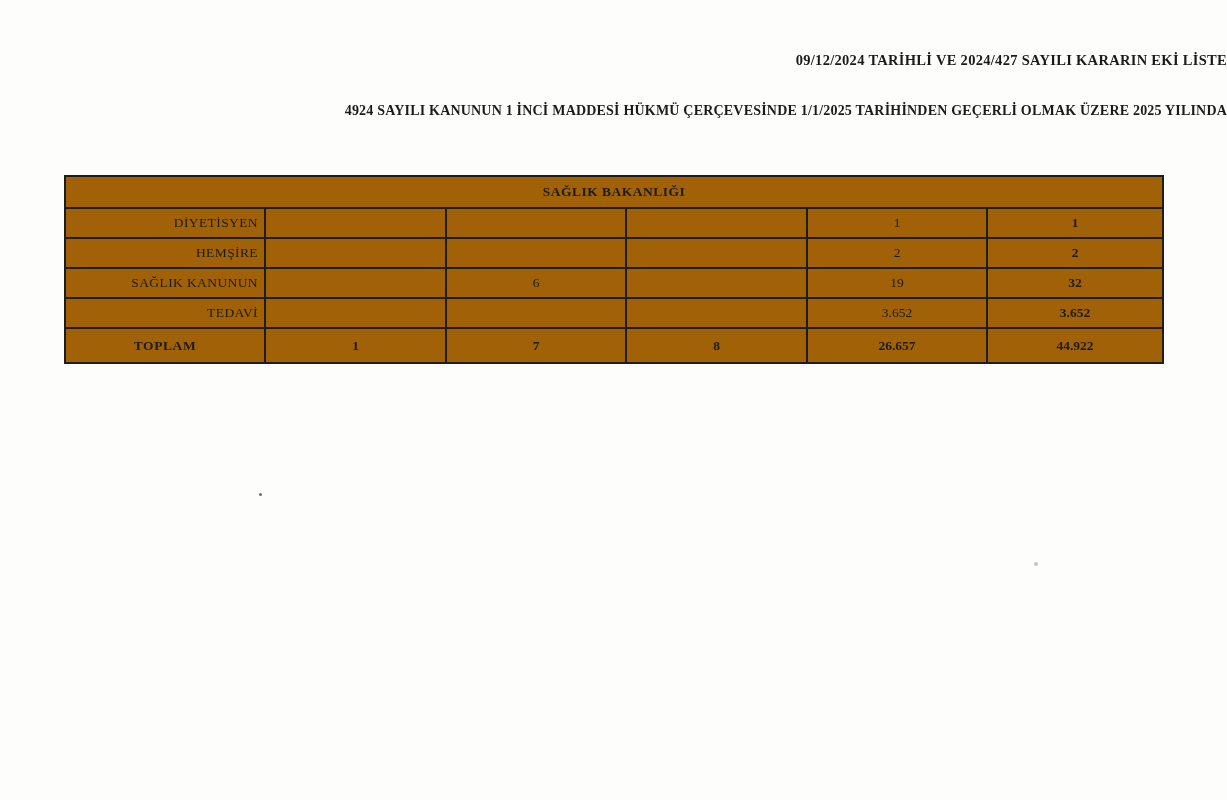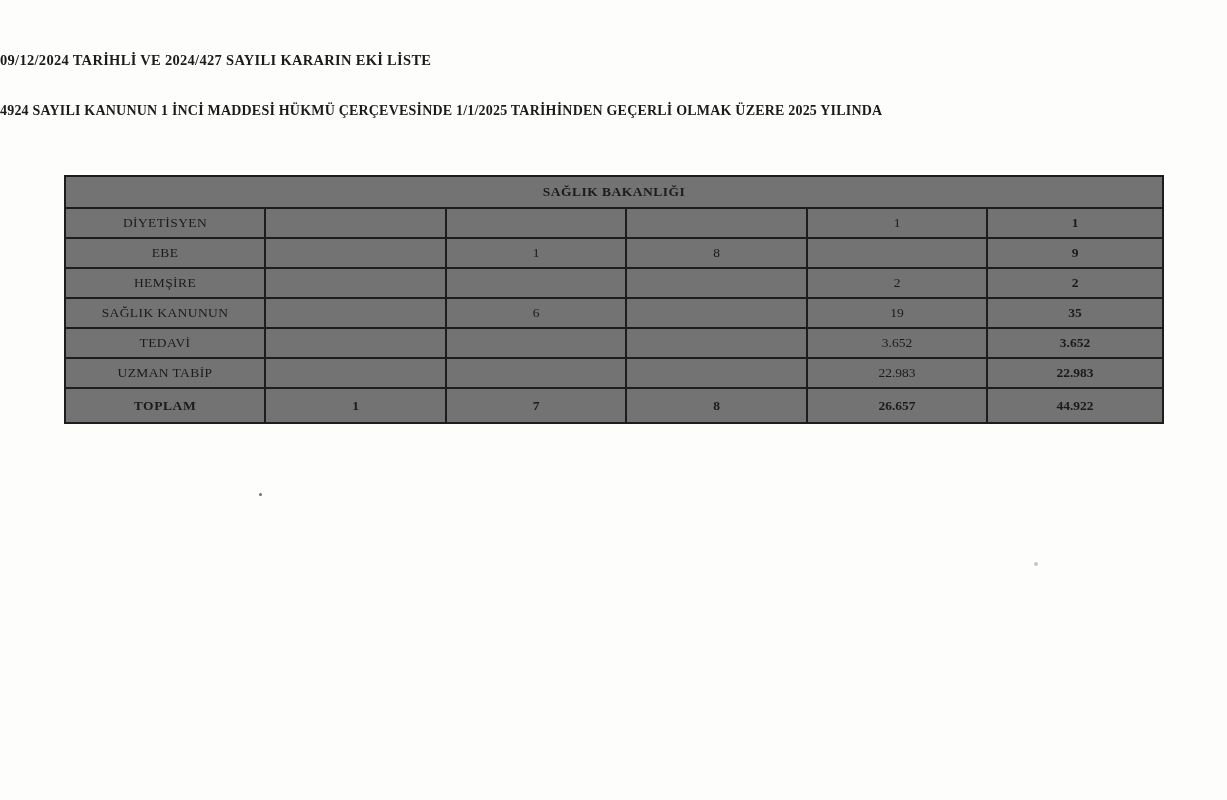--- a/index.html
+++ b/index.html
@@ -7,49 +7,49 @@
   .page{
     position:relative;
     width:1227px;height:800px;
     background:#fdfdfb;
     font-family:"Liberation Serif","DejaVu Serif",serif;
     color:#1b1b1b;
     overflow:hidden;
   }
   .doc-title{
     position:absolute;top:52px;left:0;width:100%;
-    text-align:left;font-weight:bold;font-size:14.5px;
+    text-align:right;font-weight:bold;font-size:14.5px;
     letter-spacing:0.3px;
   }
   .doc-subtitle{
     position:absolute;top:101px;left:0;width:100%;
-    text-align:left;font-weight:bold;font-size:14px;
+    text-align:right;font-weight:bold;font-size:14px;
     line-height:20px;letter-spacing:0.2px;
   }
   table.main{
     position:absolute;left:64px;top:175px;
     width:1098px;
     border-collapse:collapse;table-layout:fixed;
   }
   table.main td{
     border:2px solid #1d1d1d;
     font-size:13.5px;
     padding:0 6px;
-    background:#737373;
+    background:#a16207;
   }
   td.banner-cell{
     height:30px;text-align:center;font-weight:bold;
     font-size:14px;letter-spacing:0.5px;
   }
   td.col-head{
     height:80px;text-align:center;font-weight:bold;
     line-height:17px;padding:2px 10px;letter-spacing:0.2px;
   }
   tr.data-row td{height:28px;}
-  td.label-cell{text-align:center;padding-left:13px;letter-spacing:0.4px;}
+  td.label-cell{text-align:right;padding-left:13px;letter-spacing:0.4px;}
   td.value-cell{text-align:center;}
   td.total-col{font-weight:bold;}
   tr.total-row td{height:33px;font-weight:bold;}
   tr.total-row td.label-cell{text-align:center;padding-left:6px;letter-spacing:0.6px;}
   .speck{position:absolute;border-radius:50%;}
   .speck-1{left:259px;top:493px;width:3px;height:3px;background:#6f6f6a;}
   .speck-2{left:1034px;top:562px;width:4px;height:4px;background:#c6c6c0;}
 </style>
 </head>
 <body>
@@ -79,58 +79,42 @@
     <tbody>
         <tr class="data-row">
           <td class="label-cell">DİYETİSYEN</td>
           <td class="value-cell"></td>
           <td class="value-cell"></td>
           <td class="value-cell"></td>
           <td class="value-cell">1</td>
           <td class="value-cell total-col">1</td>
         </tr>
         <tr class="data-row">
-          <td class="label-cell">EBE</td>
-          <td class="value-cell"></td>
-          <td class="value-cell">1</td>
-          <td class="value-cell">8</td>
-          <td class="value-cell"></td>
-          <td class="value-cell total-col">9</td>
-        </tr>
-        <tr class="data-row">
           <td class="label-cell">HEMŞİRE</td>
           <td class="value-cell"></td>
           <td class="value-cell"></td>
           <td class="value-cell"></td>
           <td class="value-cell">2</td>
           <td class="value-cell total-col">2</td>
         </tr>
         <tr class="data-row">
           <td class="label-cell">SAĞLIK KANUNUN</td>
           <td class="value-cell"></td>
           <td class="value-cell">6</td>
           <td class="value-cell"></td>
           <td class="value-cell">19</td>
-          <td class="value-cell total-col">35</td>
+          <td class="value-cell total-col">32</td>
         </tr>
         <tr class="data-row">
           <td class="label-cell">TEDAVİ</td>
           <td class="value-cell"></td>
           <td class="value-cell"></td>
           <td class="value-cell"></td>
           <td class="value-cell">3.652</td>
           <td class="value-cell total-col">3.652</td>
-        </tr>
-        <tr class="data-row">
-          <td class="label-cell">UZMAN TABİP</td>
-          <td class="value-cell"></td>
-          <td class="value-cell"></td>
-          <td class="value-cell"></td>
-          <td class="value-cell">22.983</td>
-          <td class="value-cell total-col">22.983</td>
         </tr>
         <tr class="total-row">
           <td class="label-cell">TOPLAM</td>
           <td class="value-cell">1</td>
           <td class="value-cell">7</td>
           <td class="value-cell">8</td>
           <td class="value-cell">26.657</td>
           <td class="value-cell total-col">44.922</td>
         </tr>
       </tbody>

